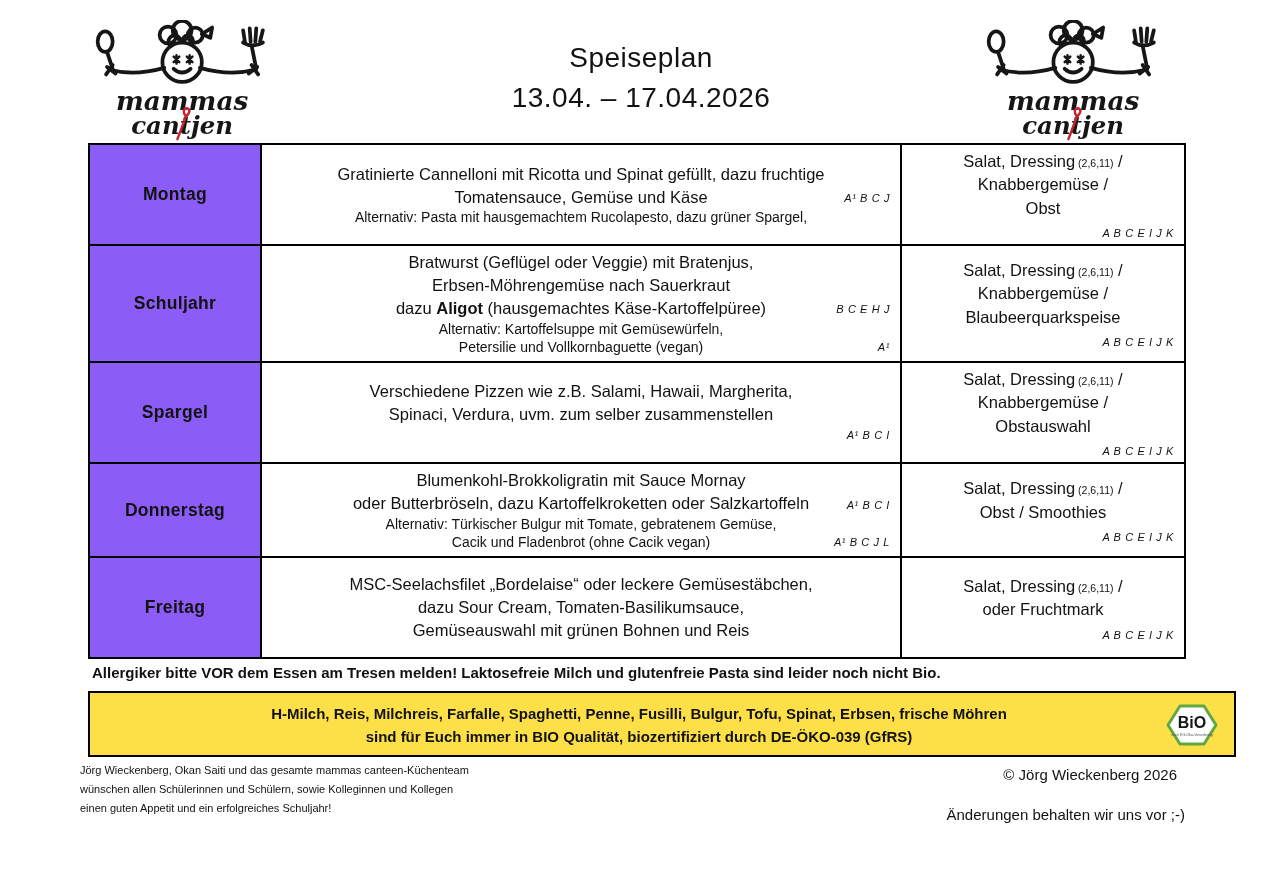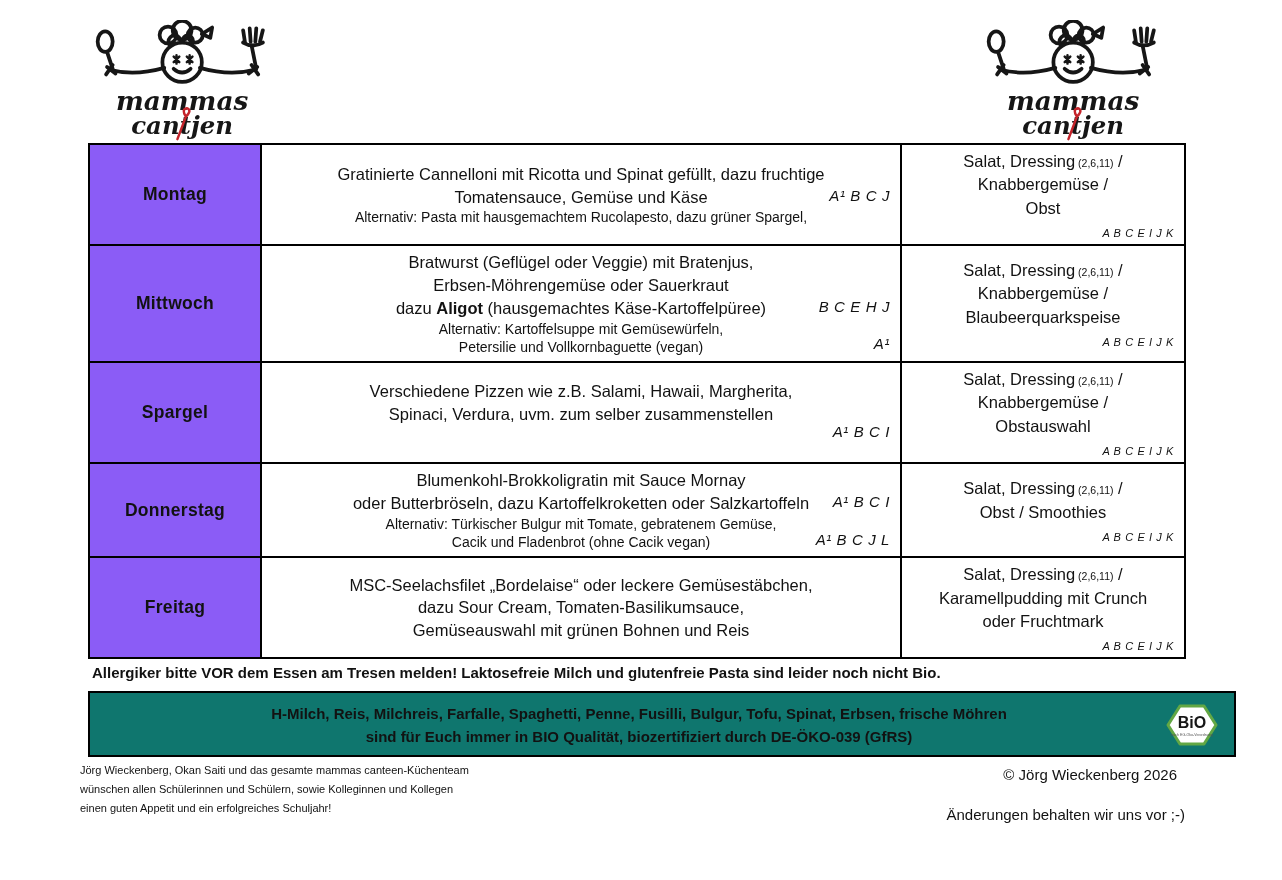--- a/index.html
+++ b/index.html
@@ -40,36 +40,36 @@
   }
   .side-cell {
     flex:0 0 282px; width:282px; padding:5px 8px;
     display:flex; flex-direction:column; justify-content:center;
   }
   .line { position:relative; text-align:center; font-size:16.5px; line-height:1.38; min-height:19px; }
   .line.small { font-size:14px; line-height:1.3; min-height:16px; }
   .line.bold .line-text { font-weight:700; }
   .allergens {
     position:absolute; right:2px; bottom:2px;
-    font-style:italic; font-size:15px; letter-spacing:0.6px; white-space:nowrap;
+    font-style:italic; font-size:11px; letter-spacing:0.6px; white-space:nowrap;
   }
   .side-cell .line { line-height:1.42; }
   .note { font-size:10.5px; letter-spacing:0; }
   .side-allergens {
     text-align:right; font-style:italic; font-size:11px;
     letter-spacing:0.6px; padding-right:2px; margin-top:7px;
   }
   
   .allergy-note {
     position:absolute; left:92px; top:664px; width:1094px;
     font-weight:700; font-size:15px;
   }
   .bio-box {
     position:absolute; left:88px; top:691px; width:1148px; height:66px;
-    border:2px solid #000; background:#0f766e;
+    border:2px solid #000; background:#fde047;
   }
   .bio-text { position:absolute; left:0; top:9px; width:1098px; text-align:center; }
   .bio-line { font-weight:700; font-size:15px; line-height:1.55; }
   .bio-seal { position:absolute; right:12px; top:6px; }
   
   .footer-left {
     position:absolute; left:80px; top:761px; width:640px;
     font-size:11px; line-height:1.72;
   }
   .footer-copyright {
@@ -115,20 +115,24 @@
           <path d="M98 39 l6 6 M104 39 l-6 6 M101 37.5 l0 9"></path>
         </g>
         <text class="doodle-text" x="93" y="96" text-anchor="middle" font-size="28" fill="#161616">mammas</text>
         <text class="doodle-text" x="93" y="122" text-anchor="middle" font-size="26" fill="#161616">cantjen</text>
         <g>
           <path d="M97 103 q7 -7 1 -9 q-6 1 -1 9 L88 127" fill="none" stroke="#c4242b" stroke-width="2.6" stroke-linecap="round"></path>
         </g>
       </svg>
     </div>
 
+    <div class="title-block">
+      <div class="title-line">Speiseplan</div>
+      <div class="title-line">13.04. – 17.04.2026</div>
+    </div>
 
     <div class="logo right">
       <svg width="186" height="122" viewBox="0 0 190 130">
         <g fill="none" stroke="#161616" stroke-width="4" stroke-linecap="round" stroke-linejoin="round">
           <circle cx="78" cy="16" r="9"></circle>
           <circle cx="93" cy="11" r="10"></circle>
           <circle cx="107" cy="16" r="8"></circle>
           <circle cx="85" cy="23" r="6.5"></circle>
           <circle cx="99" cy="22" r="5.5"></circle>
           <path d="M114 15 l11 -7 l-2 11 z"></path>
@@ -166,24 +170,24 @@
           <div class="line small"><span class="line-text">Alternativ: Pasta mit hausgemachtem Rucolapesto, dazu grüner Spargel,</span></div>
         </div>
         <div class="side-cell">
           <div class="line"><span class="line-text">Salat, Dressing<span class="note"> (2,6,11)</span><span> /</span></span></div>
           <div class="line"><span class="line-text">Knabbergemüse /</span></div>
           <div class="line"><span class="line-text">Obst</span></div>
           <div class="side-allergens">A B C E I J K</div>
         </div>
       </div>
       <div class="menu-row">
-        <div class="day-cell">Mittwoch</div>
+        <div class="day-cell">Schuljahr</div>
         <div class="main-cell">
           <div class="line"><span class="line-text">Bratwurst (Geflügel oder Veggie) mit Bratenjus,</span></div>
-          <div class="line"><span class="line-text">Erbsen-Möhrengemüse oder Sauerkraut</span></div>
+          <div class="line"><span class="line-text">Erbsen-Möhrengemüse nach Sauerkraut</span></div>
           <div class="line"><span class="line-text"><span>dazu </span><span style="font-weight: 700;">Aligot</span><span> (hausgemachtes Käse-Kartoffelpüree)</span></span><span class="allergens">B C E H J</span></div>
           <div class="line small"><span class="line-text">Alternativ: Kartoffelsuppe mit Gemüsewürfeln,</span></div>
           <div class="line small"><span class="line-text">Petersilie und Vollkornbaguette (vegan)</span><span class="allergens">A¹</span></div>
         </div>
         <div class="side-cell">
           <div class="line"><span class="line-text">Salat, Dressing<span class="note"> (2,6,11)</span><span> /</span></span></div>
           <div class="line"><span class="line-text">Knabbergemüse /</span></div>
           <div class="line"><span class="line-text">Blaubeerquarkspeise</span></div>
           <div class="side-allergens">A B C E I J K</div>
         </div>
@@ -218,21 +222,20 @@
       </div>
       <div class="menu-row">
         <div class="day-cell">Freitag</div>
         <div class="main-cell">
           <div class="line"><span class="line-text">MSC-Seelachsfilet „Bordelaise“ oder leckere Gemüsestäbchen,</span></div>
           <div class="line"><span class="line-text">dazu Sour Cream, Tomaten-Basilikumsauce,</span></div>
           <div class="line"><span class="line-text">Gemüseauswahl mit grünen Bohnen und Reis</span></div>
         </div>
         <div class="side-cell">
           <div class="line"><span class="line-text">Salat, Dressing<span class="note"> (2,6,11)</span><span> /</span></span></div>
-          <div class="line"><span class="line-text">Karamellpudding mit Crunch</span></div>
           <div class="line"><span class="line-text">oder Fruchtmark</span></div>
           <div class="side-allergens">A B C E I J K</div>
         </div>
       </div>
     </div>
 
   <div class="allergy-note">Allergiker bitte VOR dem Essen am Tresen melden! Laktosefreie Milch und glutenfreie Pasta sind leider noch nicht Bio.</div>
 
   <div class="bio-box">
     <div class="bio-text">

